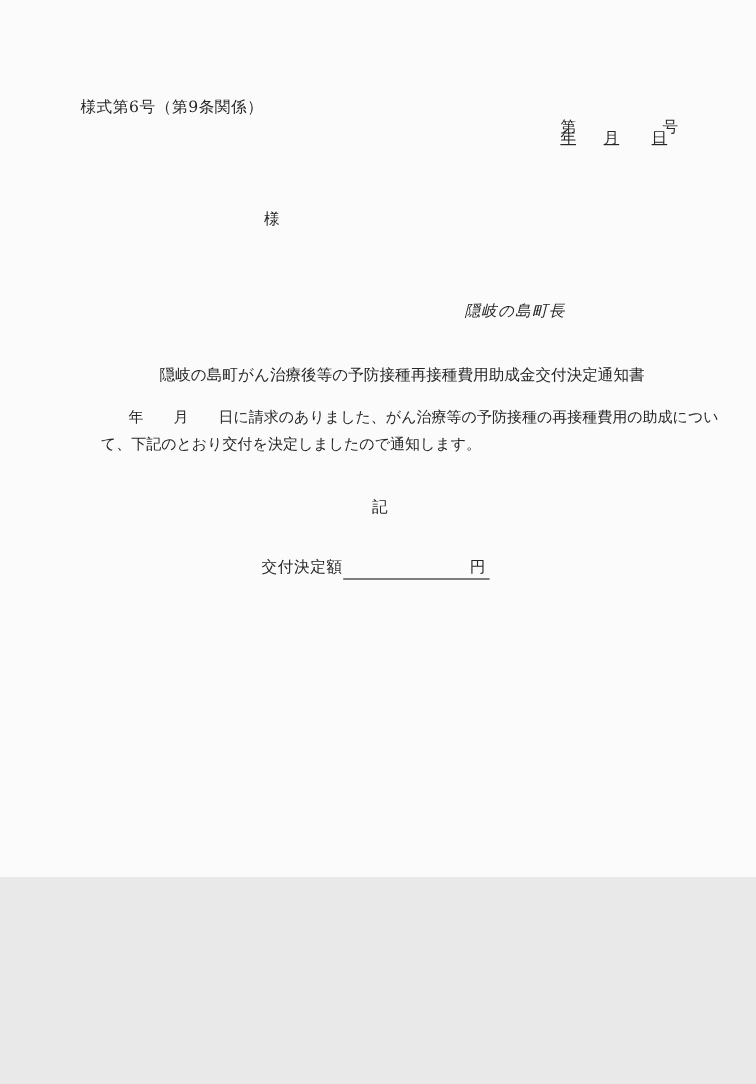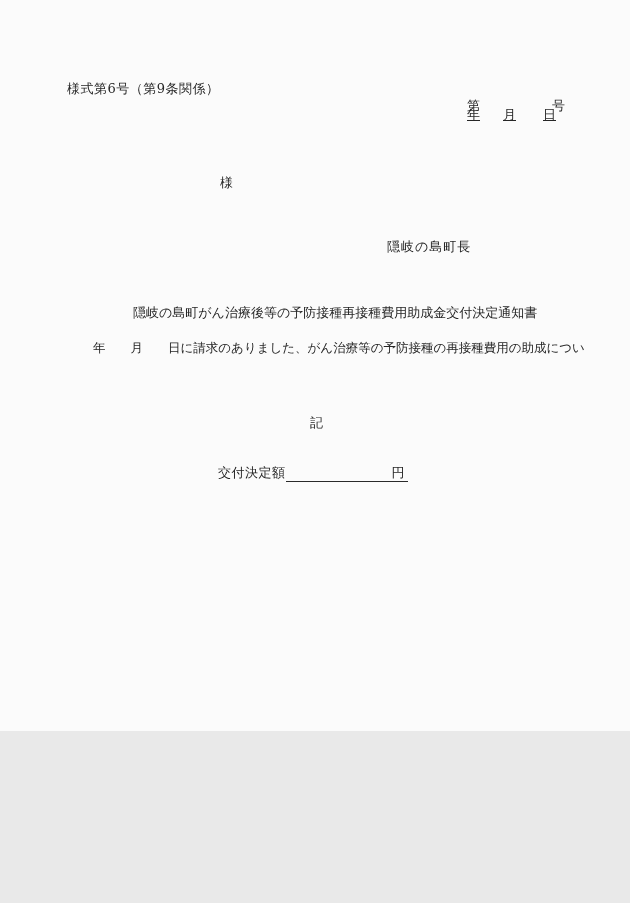--- a/index.html
+++ b/index.html
@@ -23,25 +23,25 @@
 
   .form-number   { left: 67px;  top: 80px;  letter-spacing: 0.5px; }
   .doc-number-line { left: 467px; top: 97px; text-align: right;  }
   .date-line       { left: 467px; top: 106px; text-decoration: underline; }
   .sp { display: inline-block; height: 1px; vertical-align: baseline; }
   .sp-doc   { width: 72px; }
   .sp-date1 { width: 23px; }
   .sp-date2 { width: 27px; }
 
   .addressee { left: 220px; top: 174px; }
-  .sender    { left: 387px; top: 238px; letter-spacing: 1px; }
+  .sender    { left: 387px; top: 250px; letter-spacing: 1px; font-style: italic; }
   .doc-title { left: 133px; top: 304px; text-align: right; }
 
   .body-text {
-    left: 70px;
+    left: 84px;
     top: 337px;
     width: 505px;
     line-height: 22px;
     font-size: 12.5px;
   }
   .body-line { white-space: nowrap; }
   .body-line.indent { text-indent: 23px; }
 
   .record-marker { left: 310px; top: 414px; }
 
@@ -70,20 +70,21 @@
   </div>
 
   <div class="abs addressee">様</div>
 
   <div class="abs sender">隠岐の島町長</div>
 
   <div class="abs doc-title">隠岐の島町がん治療後等の予防接種再接種費用助成金交付決定通知書</div>
 
   <div class="abs body-text">
     <div class="body-line indent">年　　月　　日に請求のありました、がん治療等の予防接種の再接種費用の助成につい</div>
+    <div class="body-line">て、下記のとおり交付を決定しましたので通知します。</div>
   </div>
 
   <div class="abs record-marker">記</div>
 
   <div class="abs amount-line">
     <span>交付決定額</span><span class="amount-fill"><span class="amount-blank"></span><span>円</span></span>
   </div>
 
 </div>
 

